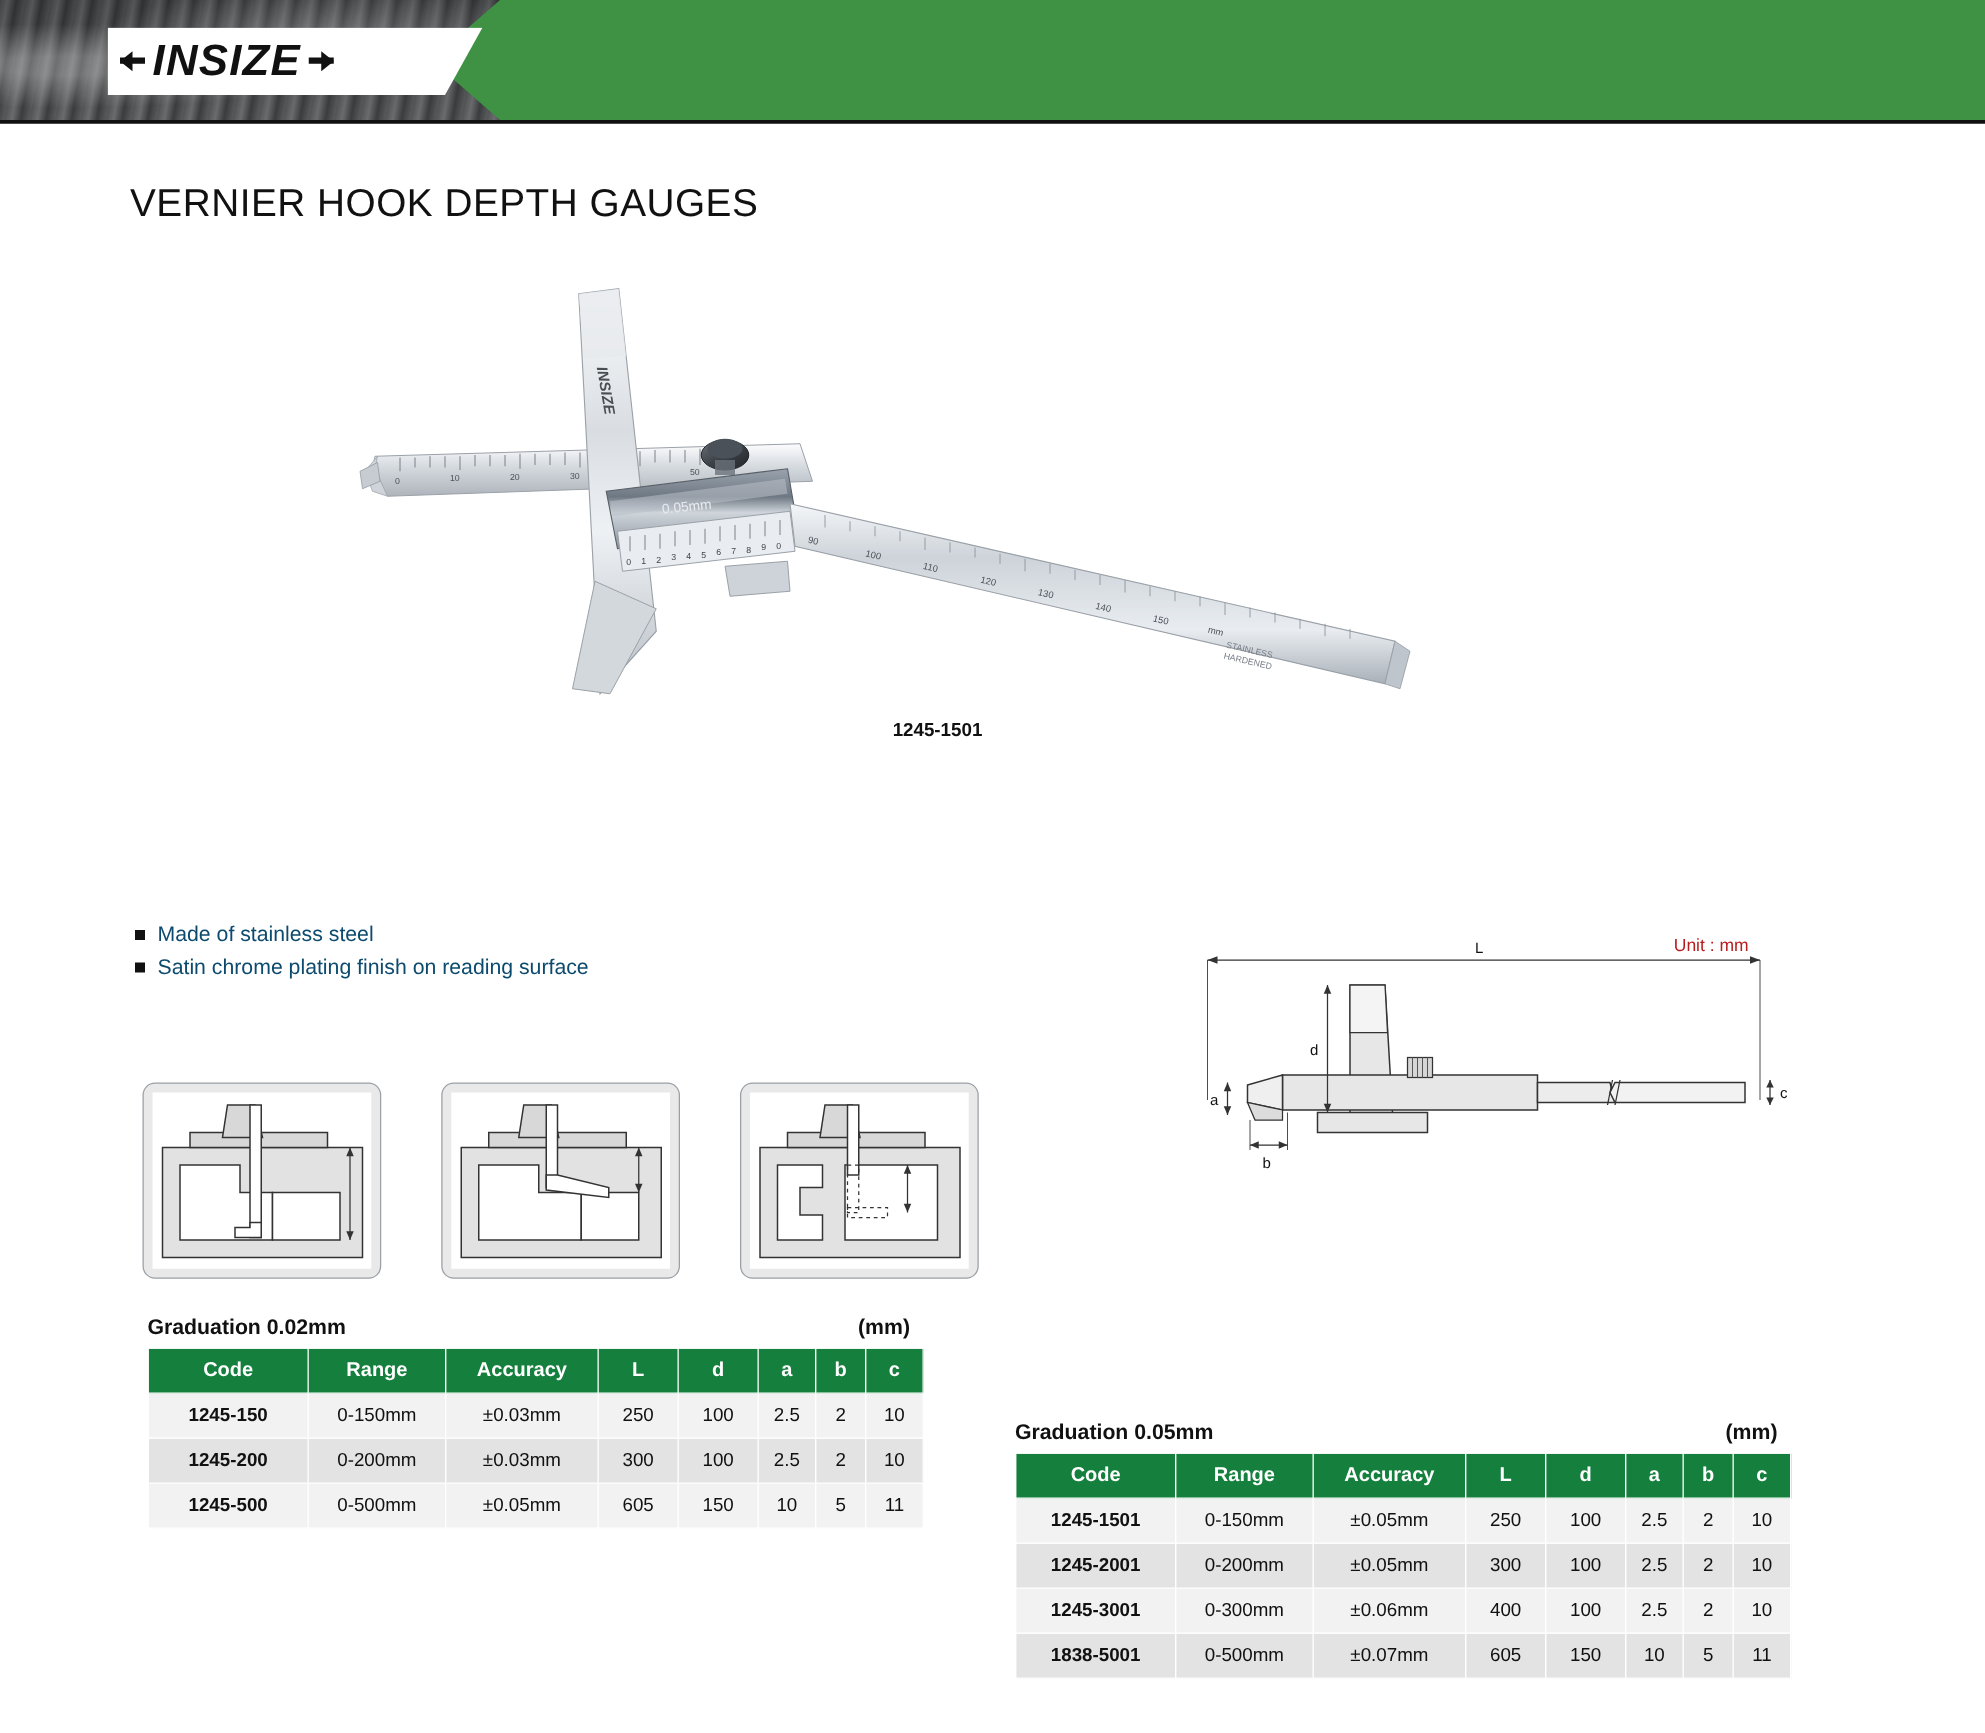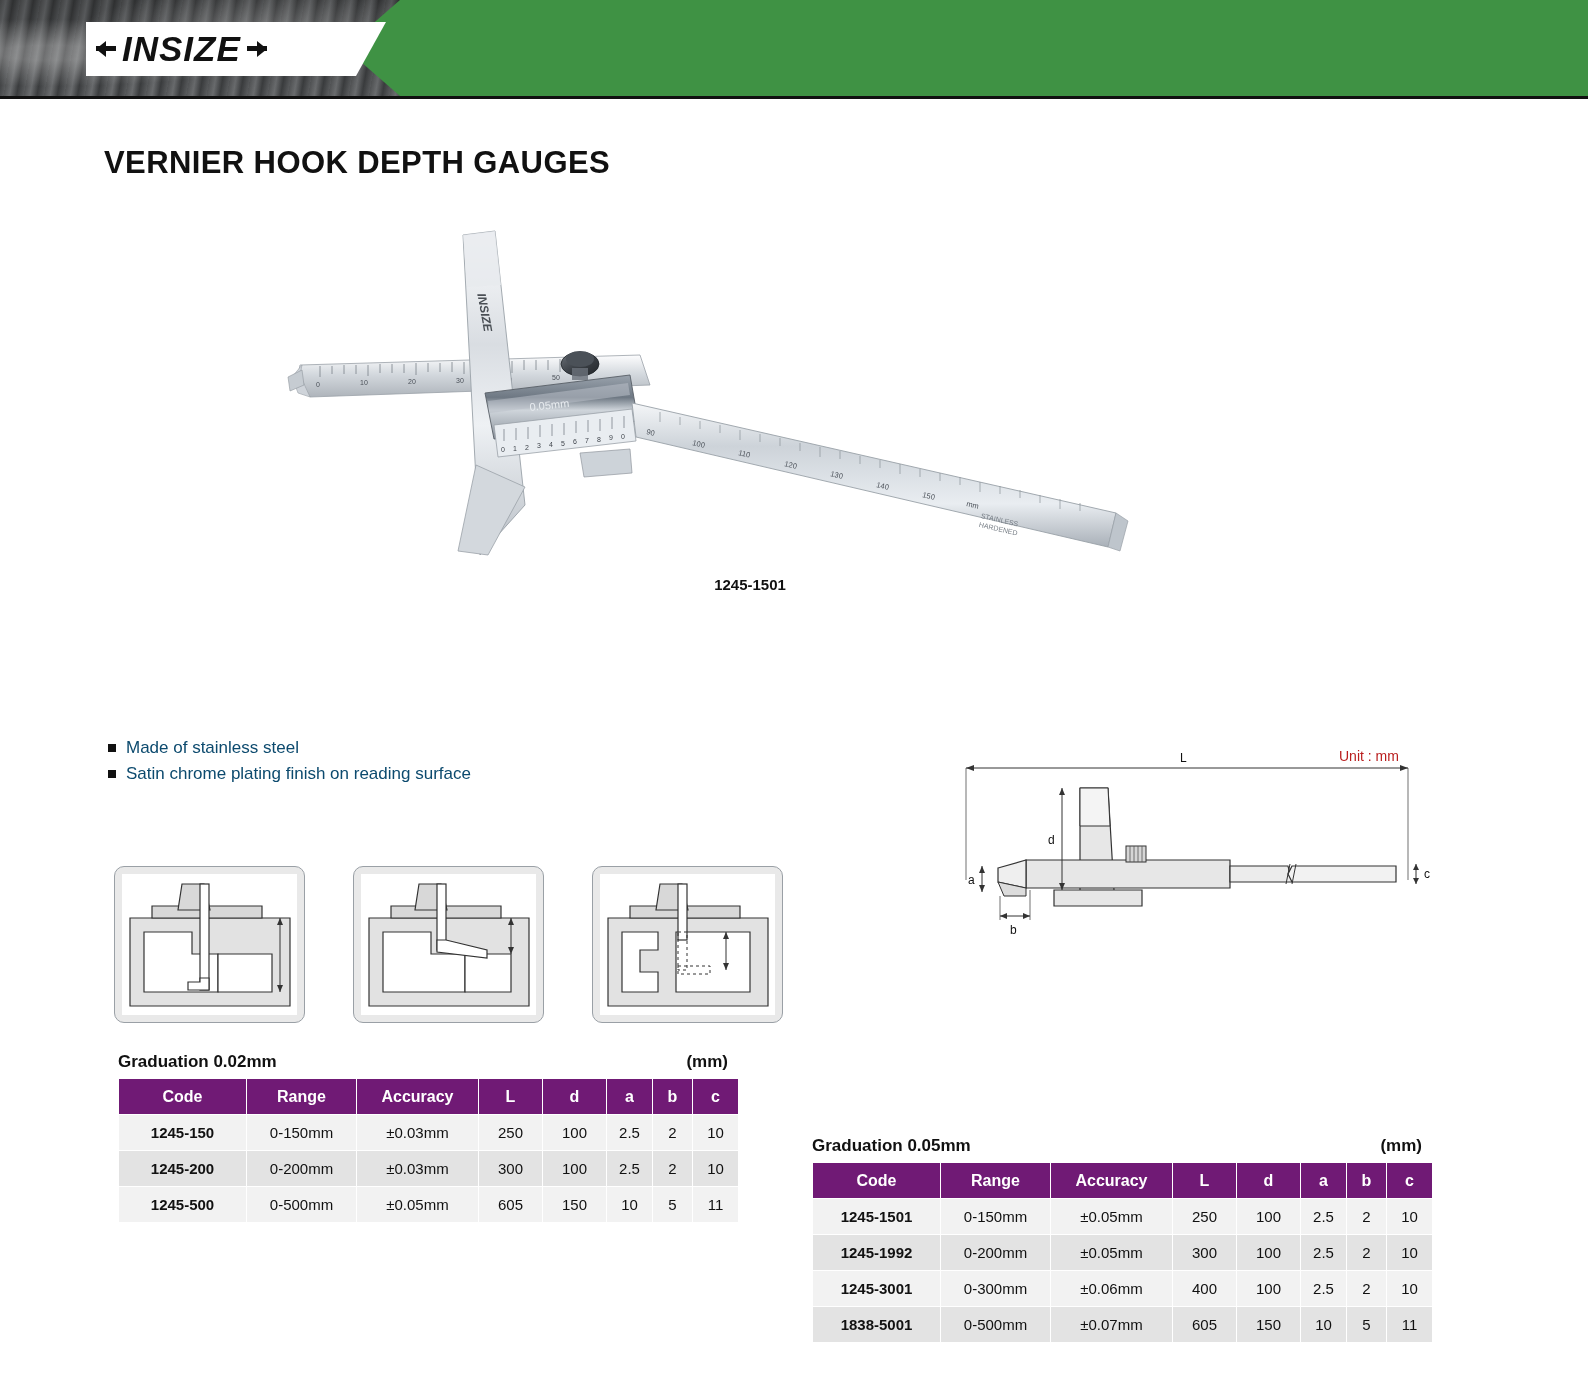--- a/index.html
+++ b/index.html
@@ -119,21 +119,21 @@
     width: 1588px; height: 3px;
     background: #111;
   }
 
   
   .page-title {
     position: absolute;
     top: 145px;
     left: 104px;
     font-size: 31px;
-    font-weight: bold;
+    font-weight: normal;
     letter-spacing: 0.4px;
     color: #111;
   }
 
   
   .product-figure {
     position: absolute;
     top: 225px;
     left: 280px;
     width: 880px;
@@ -237,21 +237,21 @@
     font-size: 17px;
     font-weight: bold;
     color: #111;
   }
   table.spec {
     border-collapse: collapse;
     width: 610px;
     table-layout: fixed;
   }
   table.spec th {
-    background: #701a75;
+    background: #15803d;
     color: #ffffff;
     font-size: 16px;
     font-weight: bold;
     height: 33px;
     border: 1px solid #ffffff;
     text-align: center;
   }
   table.spec td {
     height: 33px;
     font-size: 15px;
@@ -683,21 +683,21 @@
         <td class="code">1245-1501</td>
         <td>0-150mm</td>
         <td>±0.05mm</td>
         <td>250</td>
         <td>100</td>
         <td>2.5</td>
         <td>2</td>
         <td>10</td>
       </tr>
       <tr>
-        <td class="code">1245-1992</td>
+        <td class="code">1245-2001</td>
         <td>0-200mm</td>
         <td>±0.05mm</td>
         <td>300</td>
         <td>100</td>
         <td>2.5</td>
         <td>2</td>
         <td>10</td>
       </tr>
       <tr>
         <td class="code">1245-3001</td>

